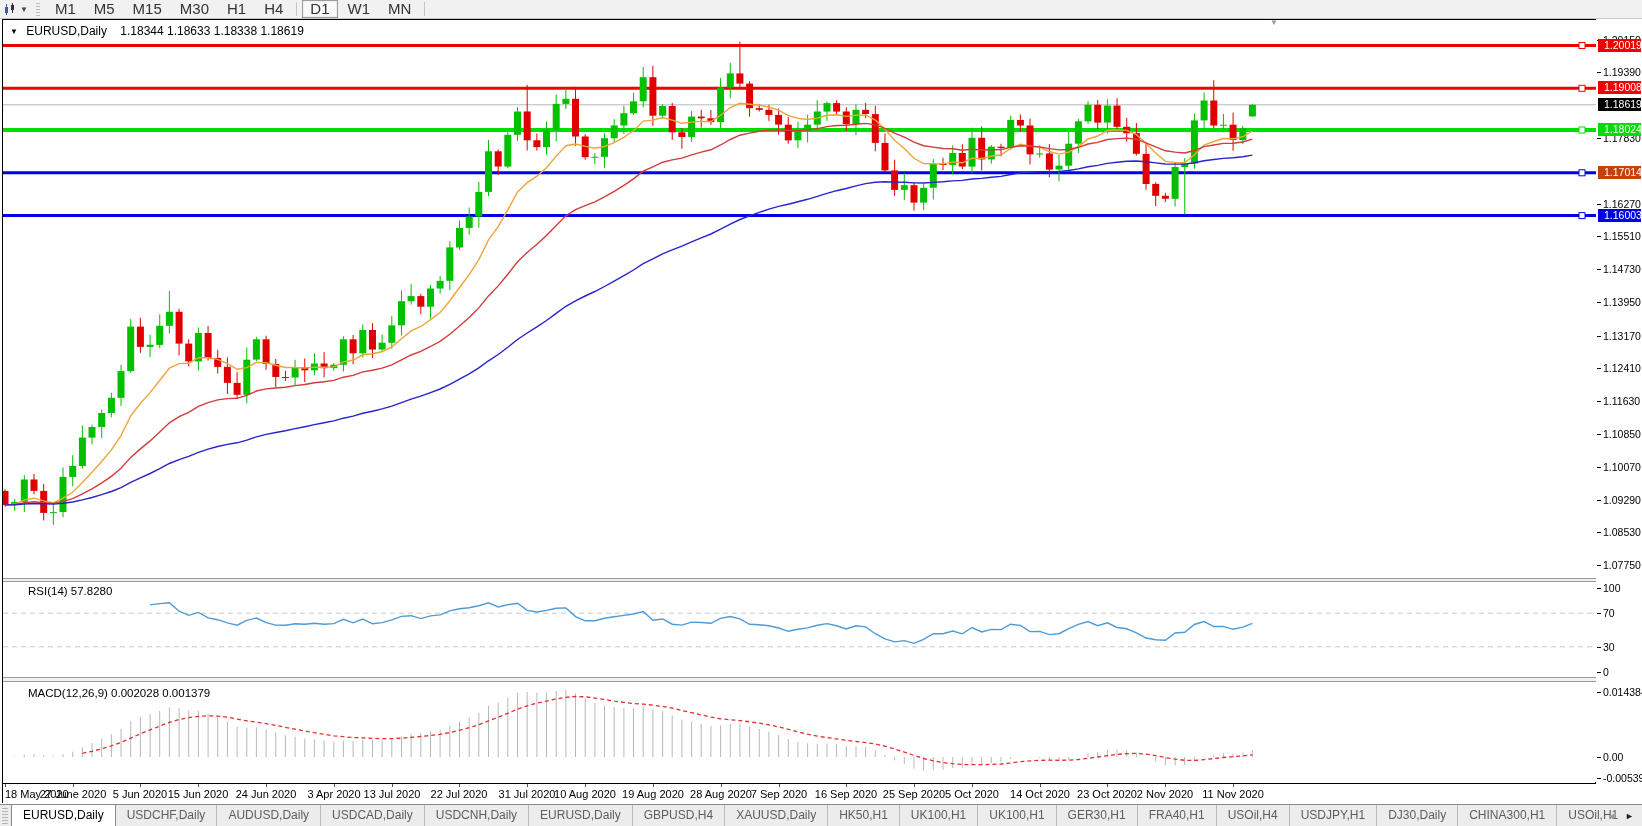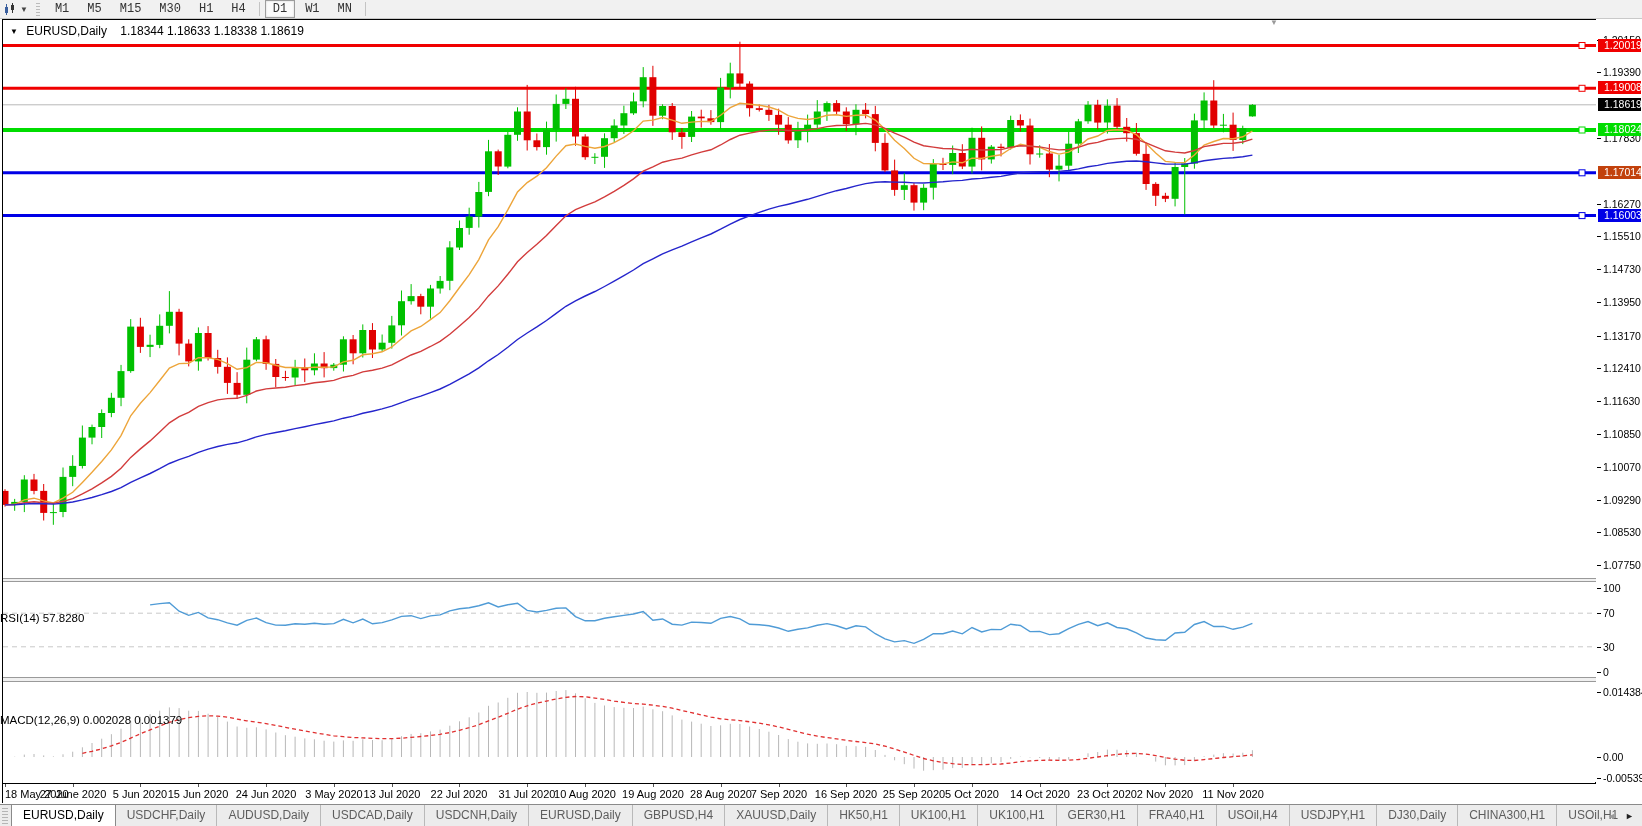--- a/index.html
+++ b/index.html
@@ -5,34 +5,34 @@
   html,body{margin:0;padding:0;background:#fff;}
   .app{position:relative;width:1642px;height:826px;overflow:hidden;
        font-family:"Liberation Sans",sans-serif;background:#fff;}
   
   .toolbar{position:absolute;left:0;top:0;width:1642px;height:18px;background:#f1f1f1;
            border-bottom:1px solid #c9c9c9;display:flex;align-items:center;}
   .tool-ico{width:14px;height:14px;margin-left:3px;display:inline-block;}
   .tb-caret{font-size:8px;color:#444;margin:0 4px 0 3px;cursor:pointer;}
   .grip{width:4px;height:13px;margin:0 6px 0 4px;
         background:repeating-linear-gradient(180deg,#bbb 0 1px,transparent 1px 3px);}
-  .tfbtn{font-size:12px;color:#333;padding:1px 7px;height:14px;line-height:14px;margin:8px 1px;
-         border:1px solid transparent;cursor:pointer;font-family:Liberation Mono, monospace;}
+  .tfbtn{font-size:15px;color:#333;padding:1px 7px;height:14px;line-height:14px;margin:8px 1px;
+         border:1px solid transparent;cursor:pointer;}
   .tfbtn.active{background:#fbfbfb;border:1px solid #9d9d9d;box-shadow:inset 0 0 2px #ccc;}
   .tbsep{width:1px;height:14px;background:#c4c4c4;margin:0 4px;}
   
   .frame{position:absolute;left:2px;top:19px;width:1594px;height:784px;border:1px solid #000;
          box-sizing:border-box;background:transparent;pointer-events:none;}
   .titlebar{position:absolute;left:10px;top:24px;font-size:12px;color:#000;z-index:30;}
   .titlebar .tcaret{font-size:8px;vertical-align:1px;margin-right:5px;cursor:pointer;}
   .titlebar .sym{margin-right:10px;}
   .pane{position:absolute;left:3px;background:#fff;}
   .split{position:absolute;left:3px;width:1593px;background:#f0f0f0;
          border-top:1px solid #9a9a9a;border-bottom:1px solid #9a9a9a;box-sizing:border-box;}
-  .ind-label{position:absolute;left:0;font-size:11.5px;color:#000;z-index:30;margin-top:27px;}
+  .ind-label{position:absolute;left:28px;font-size:11.5px;color:#000;z-index:30;}
   #collapse{position:absolute;left:1270px;top:18px;font-size:8px;color:#9a9a9a;z-index:40;cursor:pointer;}
   
   #price-axis{position:absolute;left:1597px;top:19px;width:45px;height:784px;background:#fff;}
   .ptick{position:absolute;left:0;width:45px;font-size:10.5px;color:#000;height:12px;line-height:12px;}
   .ptick .dash{position:absolute;left:0;top:6px;width:4px;height:1px;background:#000;}
   .ptick .tv{position:absolute;left:6px;top:0;}
   .plabel{position:absolute;left:1px;width:43px;height:13px;line-height:13px;font-size:10.5px;
           color:#fff;padding-left:6px;box-sizing:border-box;z-index:10;cursor:pointer;}
   #time-axis{position:absolute;left:3px;top:783px;width:1593px;height:20px;background:#fff;
              border-top:1px solid #000;box-sizing:border-box;}
@@ -621,21 +621,21 @@
       <div class="dtick" style="left:2px">18 May 2020</div>
       <div class="dmark" style="left:70px"></div>
       <div class="dtick" style="left:70px;transform:translateX(-50%)">27 June 2020</div>
       <div class="dmark" style="left:137px"></div>
       <div class="dtick" style="left:137px;transform:translateX(-50%)">5 Jun 2020</div>
       <div class="dmark" style="left:195px"></div>
       <div class="dtick" style="left:195px;transform:translateX(-50%)">15 Jun 2020</div>
       <div class="dmark" style="left:263px"></div>
       <div class="dtick" style="left:263px;transform:translateX(-50%)">24 Jun 2020</div>
       <div class="dmark" style="left:331px"></div>
-      <div class="dtick" style="left:331px;transform:translateX(-50%)">3 May 2020</div>
+      <div class="dtick" style="left:331px;transform:translateX(-50%)">3 Apr 2020</div>
       <div class="dmark" style="left:389px"></div>
       <div class="dtick" style="left:389px;transform:translateX(-50%)">13 Jul 2020</div>
       <div class="dmark" style="left:456px"></div>
       <div class="dtick" style="left:456px;transform:translateX(-50%)">22 Jul 2020</div>
       <div class="dmark" style="left:524px"></div>
       <div class="dtick" style="left:524px;transform:translateX(-50%)">31 Jul 2020</div>
       <div class="dmark" style="left:582px"></div>
       <div class="dtick" style="left:582px;transform:translateX(-50%)">10 Aug 2020</div>
       <div class="dmark" style="left:650px"></div>
       <div class="dtick" style="left:650px;transform:translateX(-50%)">19 Aug 2020</div>

